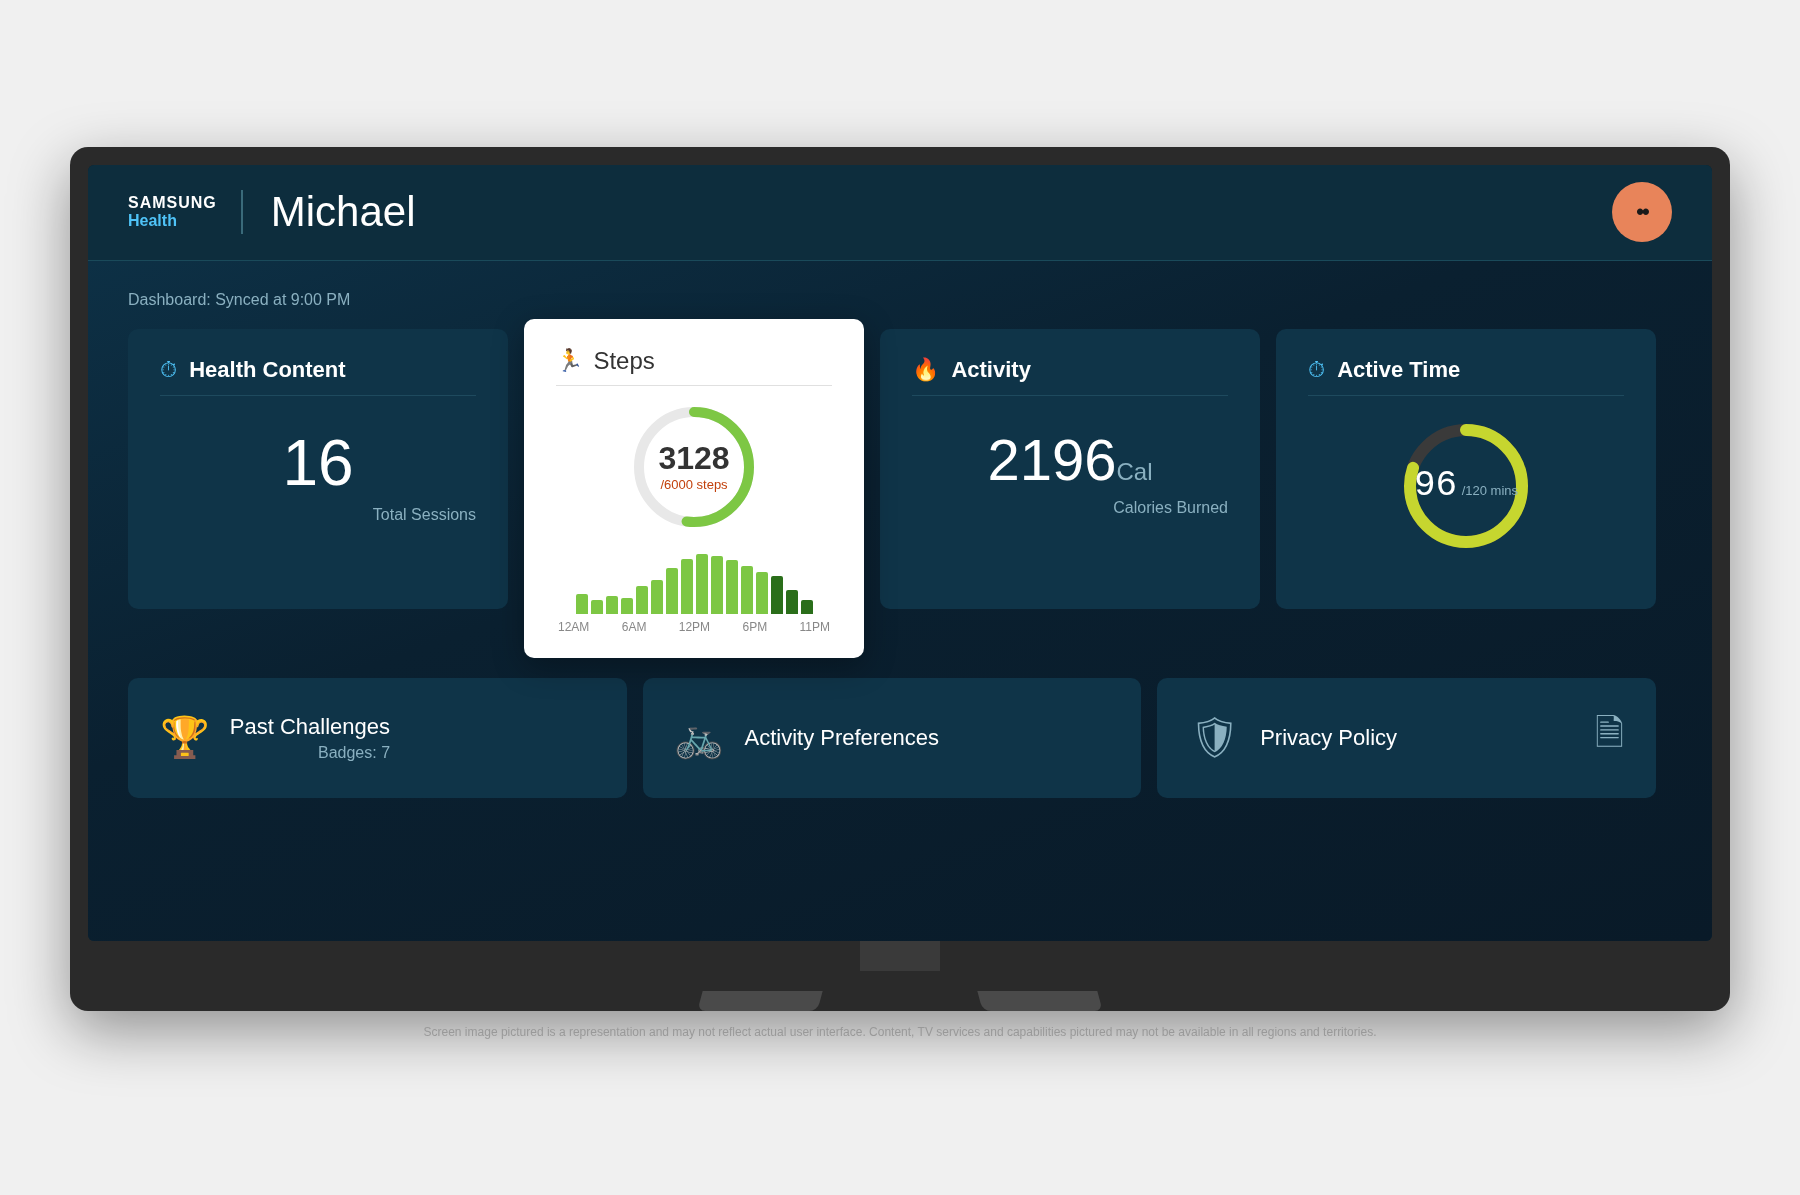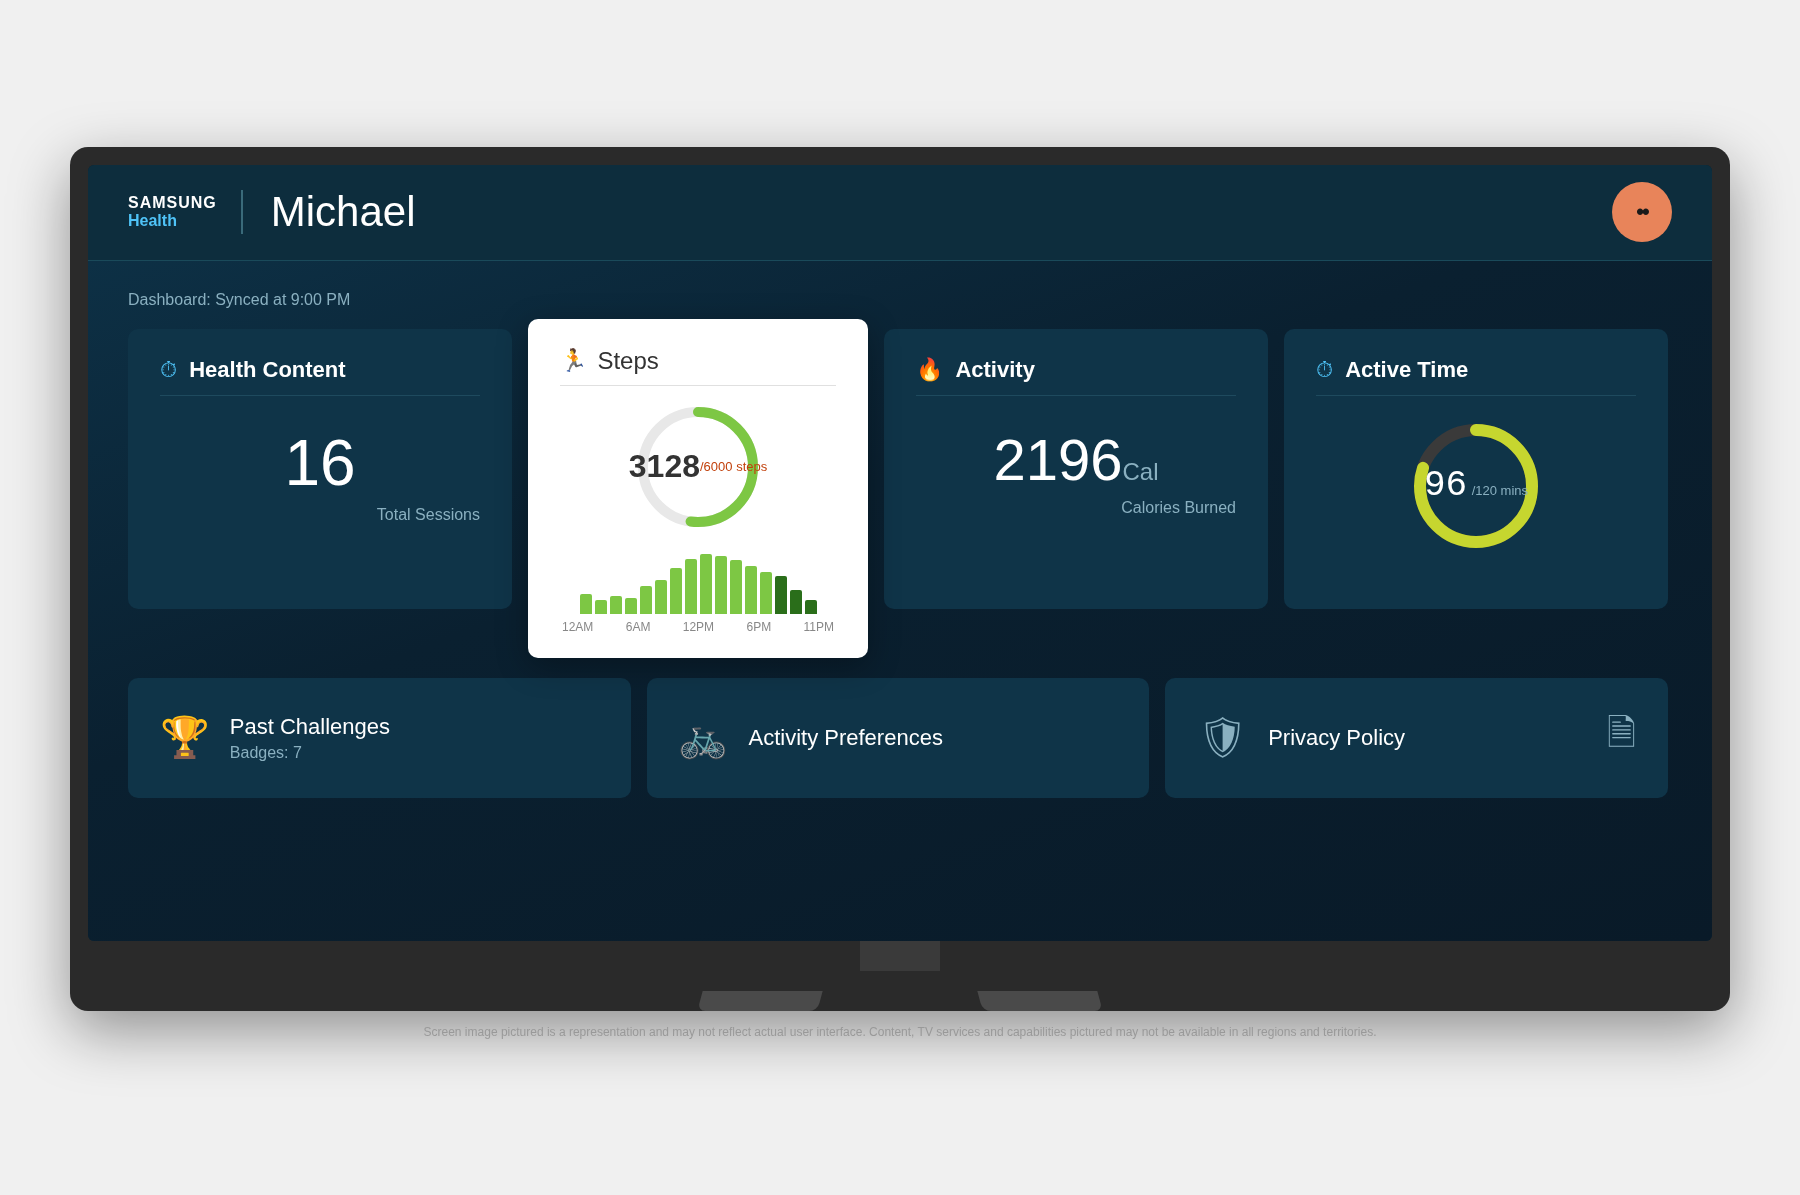--- a/index.html
+++ b/index.html
@@ -75,21 +75,21 @@
     }
     .avatar-dots {
       color: #1a1a1a;
       font-size: 22px;
       letter-spacing: -2px;
       font-weight: 900;
     }
     
     .main-content {
       background: linear-gradient(160deg, #0d3045 0%, #0a2030 40%, #091a28 100%);
-      padding: 30px 44px 40px 40px;
+      padding: 30px 56px 40px 40px;
       min-height: 680px;
       position: relative;
     }
     .sync-text {
       color: #8ab0c0;
       font-size: 16px;
       margin-bottom: 20px;
     }
     
     .cards-row {
@@ -170,21 +170,21 @@
       margin: 16px 0 12px 0;
       position: relative;
     }
     .circle-svg {
       transform: rotate(-90deg);
     }
     .circle-center-text {
       position: absolute;
       text-align: center;
       display: flex;
-      flex-direction: row;
+      flex-direction: column;
       align-items: center;
     }
     .circle-value {
       color: #333;
       font-size: 32px;
       font-weight: 600;
       line-height: 1.1;
     }
     .circle-sub {
       color: #c2410c;
@@ -268,20 +268,21 @@
       cursor: pointer;
     }
     .bottom-card-icon {
       font-size: 40px;
       color: #8ab0c0;
       margin-right: 20px;
     }
     .bottom-card-text {
       display: flex;
       flex-direction: column;
+      align-items: flex-end;
     }
     .bottom-card-title {
       color: #ffffff;
       font-size: 22px;
       font-weight: 400;
     }
     .bottom-card-sub {
       color: #8ab0c0;
       font-size: 16px;
       margin-top: 4px;

